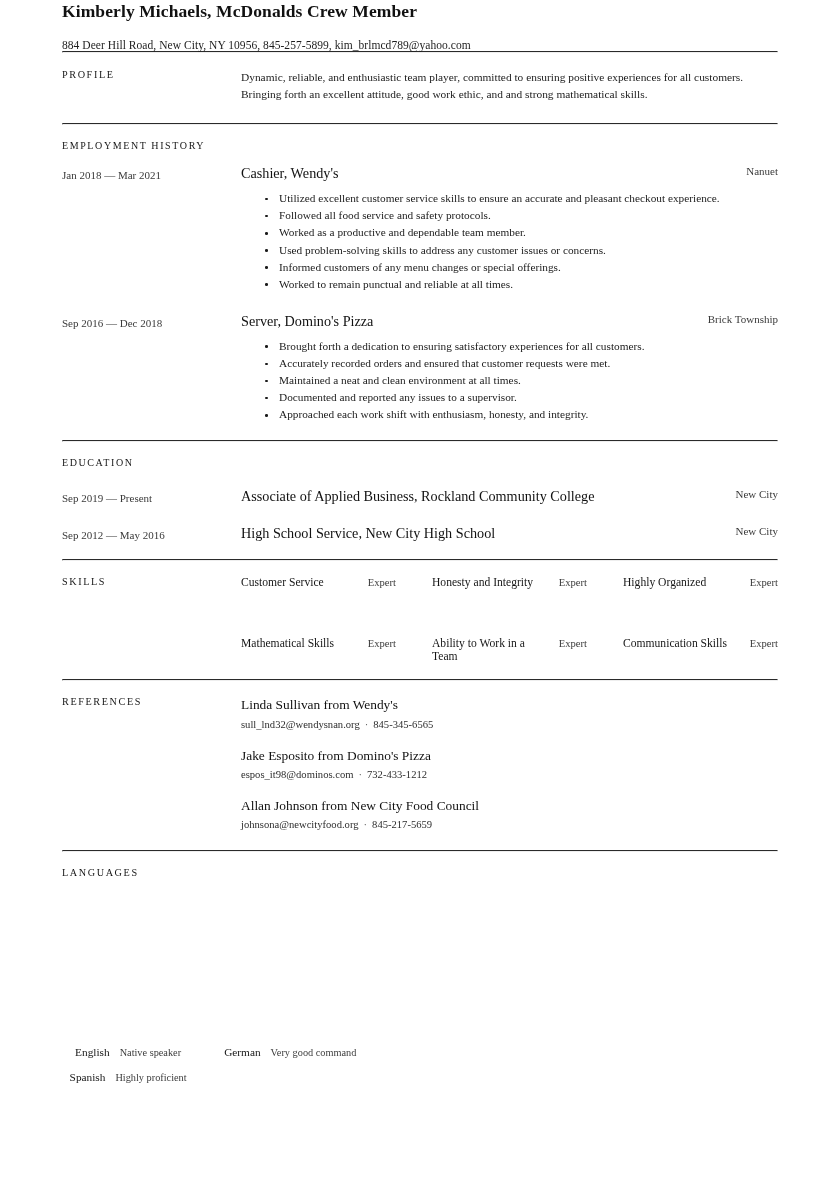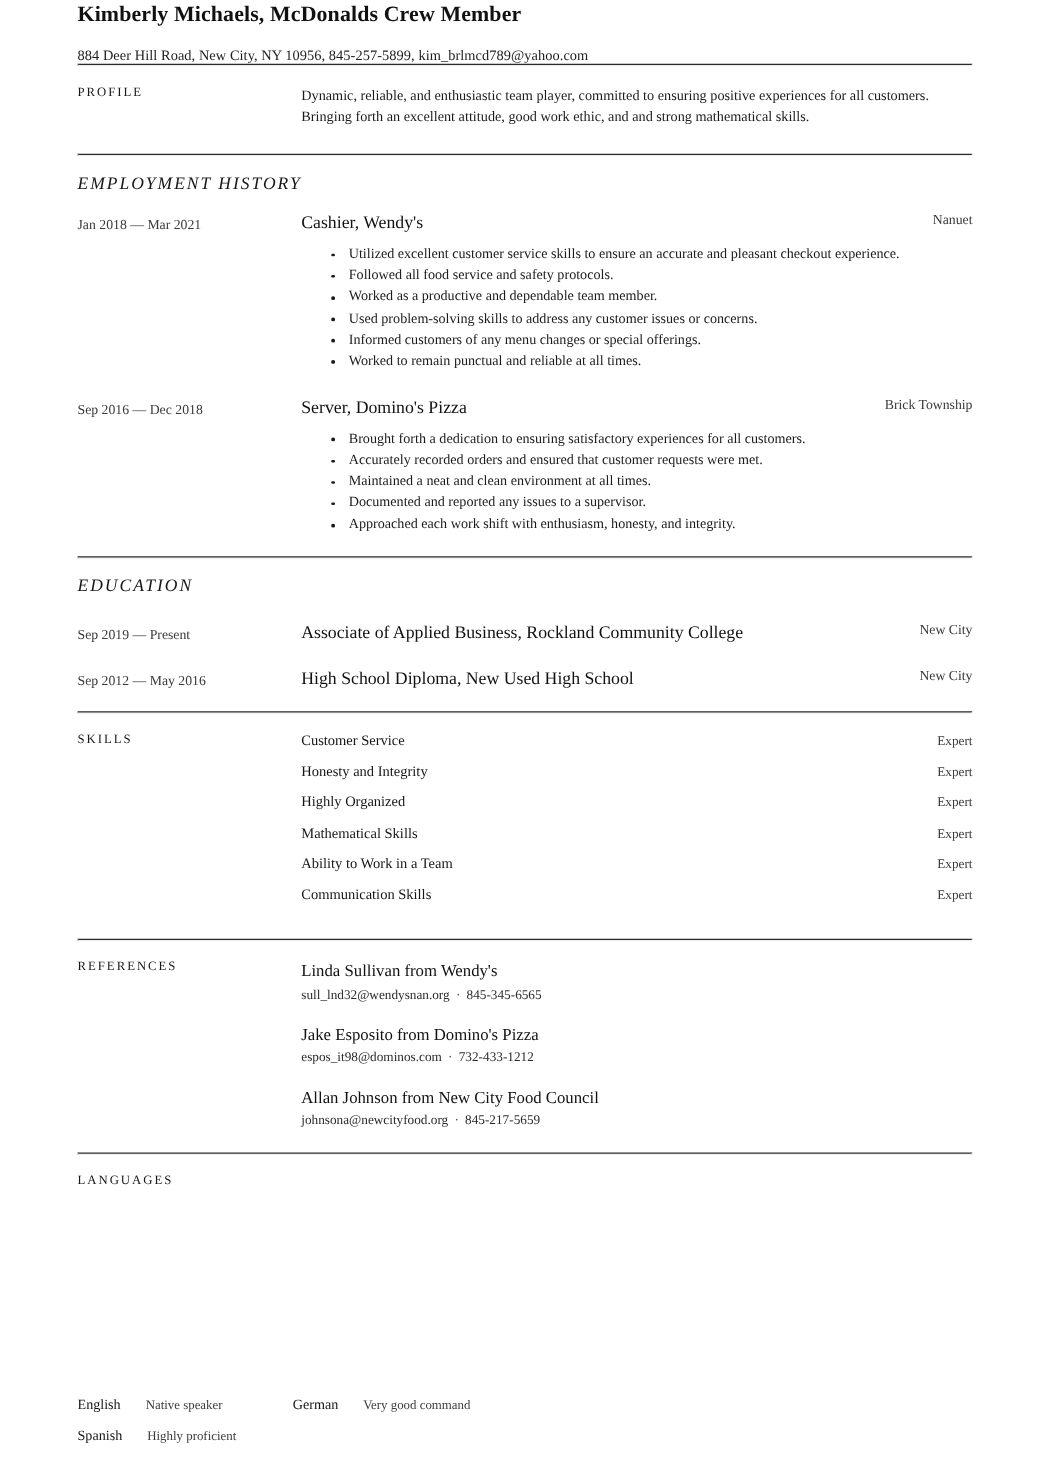--- a/index.html
+++ b/index.html
@@ -70,24 +70,23 @@
   .profile-sec { padding-top: 16px; padding-bottom: 20px; }
   .profile-text {
     font-size: 11.4px;
     line-height: 1.52;
     color: #1b1b1b;
   }
 
   
   .group-sec { padding-top: 15px; padding-bottom: 16px; }
   .group-title {
-    font-size: 14px;
+    font-size: 10px;
     letter-spacing: 1.6px;
     color: #171717;
-    font-style: italic;
   }
   .entry {
     display: flex;
     align-items: flex-start;
     margin-top: 14px;
   }
   .entry-date {
     width: 179px;
     flex: 0 0 179px;
     font-size: 11px;
@@ -141,23 +140,24 @@
   }
 
   
   .edu-entry { margin-top: 20px; }
   .edu-entry:first-of-type { margin-top: 14px; }
 
   
   .skills-sec { padding-top: 15px; padding-bottom: 18px; }
   .skills-grid {
     display: grid;
-    grid-template-columns: 1fr;
+    grid-template-columns: 1fr 1fr 1fr;
     column-gap: 30px;
     row-gap: 0;
+    gap: 36px;
   }
   .skill-row {
     display: flex;
     align-items: baseline;
     justify-content: space-between;
     gap: 12px;
     height: 24.5px;
   }
   .skill-name {
     font-size: 11.6px;
@@ -188,22 +188,22 @@
   
   .langs-sec { padding-top: 15px; padding-bottom: 20px; flex-direction: column; }
   .langs-grid {
     display: grid;
     grid-template-columns: 1fr 1fr;
     column-gap: 30px;
   }
   .lang-row {
     display: flex;
     align-items: baseline;
-    justify-content: flex-start;
-    gap: 20px;
+    justify-content: center;
+    gap: 10px;
     height: 24.5px;
   }
   .lang-name {
     font-size: 11.3px;
     color: #161616;
   }
   .lang-level {
     font-size: 10.3px;
     color: #3c3c3c;
     white-space: nowrap;
@@ -281,21 +281,21 @@
           <div class="entry-title">Associate of Applied Business, Rockland Community College</div>
           <div class="entry-place">New City</div>
         </div>
       </div>
     </div>
 
     <div class="entry edu-entry">
       <div class="entry-date">Sep 2012 — May 2016</div>
       <div class="entry-main">
         <div class="entry-head">
-          <div class="entry-title">High School Diploma, New Used High School</div>
+          <div class="entry-title">High School Service, New City High School</div>
           <div class="entry-place">New City</div>
         </div>
       </div>
     </div>
   </div>
 
   <hr class="rule">
   <div class="section skills-sec">
     <div class="col-label">
       <div class="section-label">SKILLS</div>

